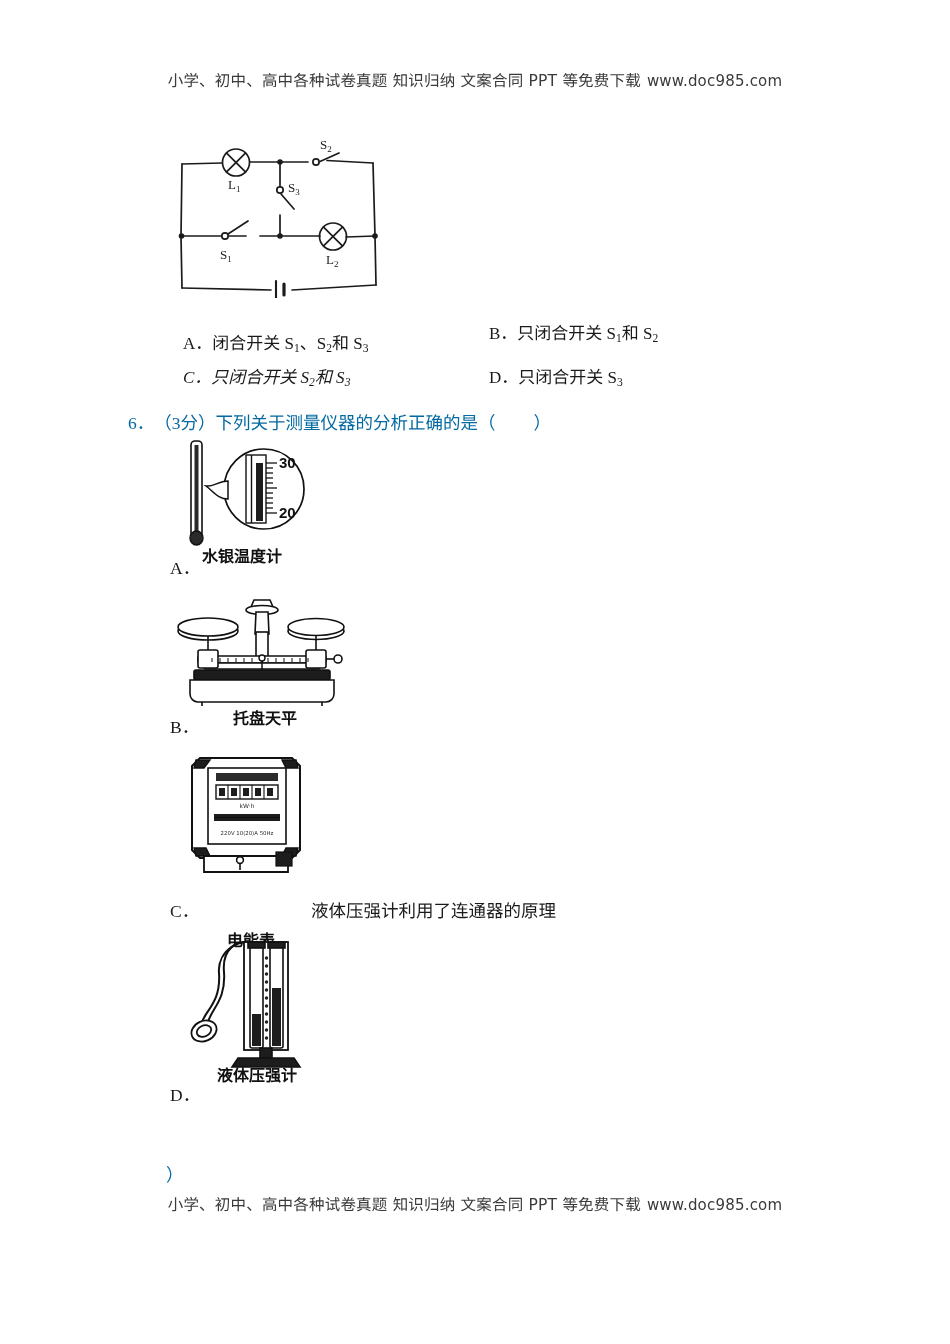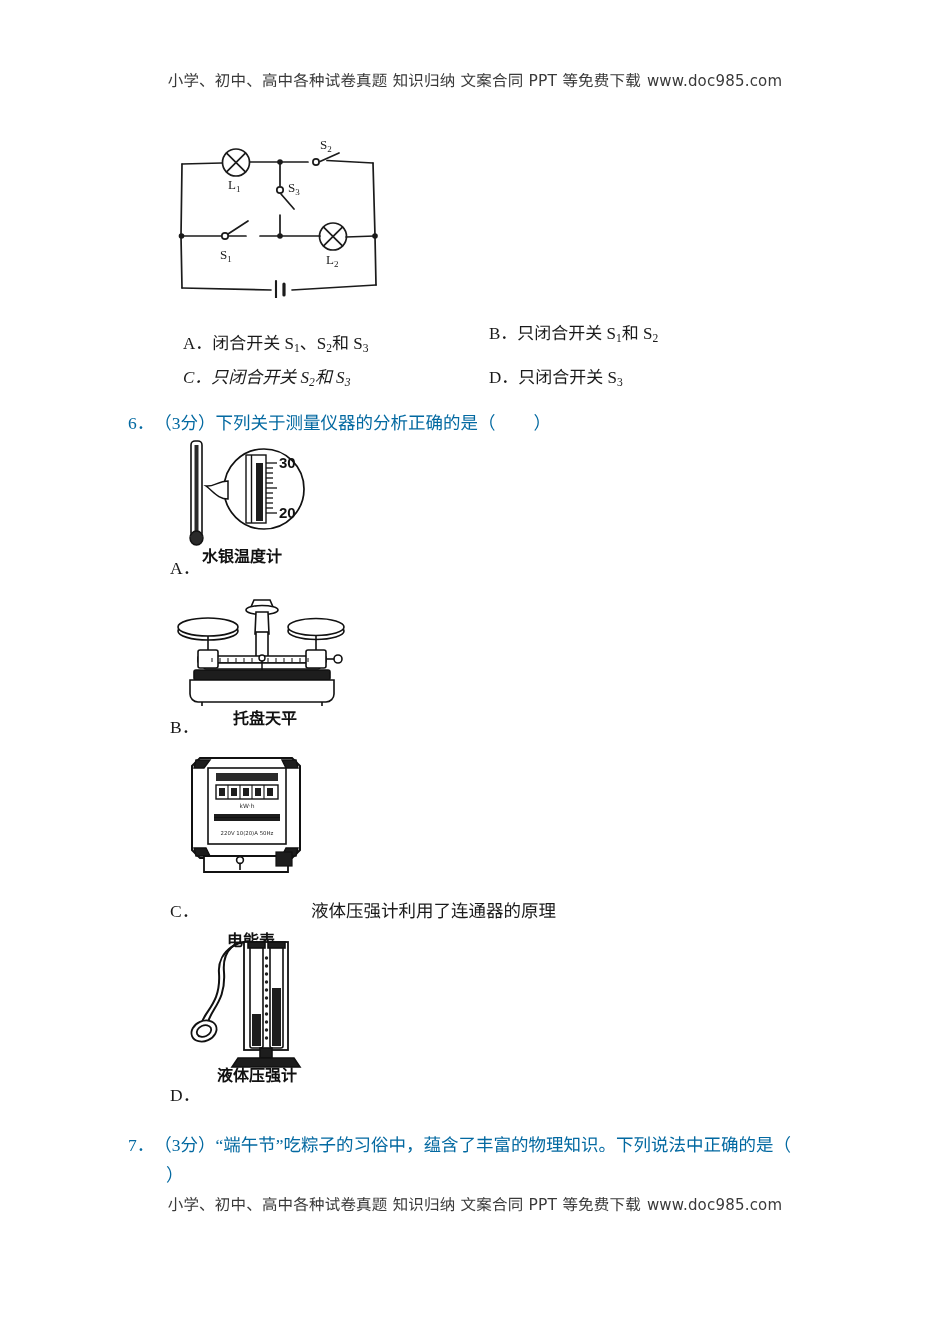--- a/index.html
+++ b/index.html
@@ -400,23 +400,20 @@
 
       <g stroke="#111" fill="#1d1d1d" stroke-width="1.6">
         <rect x="74" y="120" width="12" height="10"></rect>
         <path d="M52 130 h56 l6 9 h-68 z"></path>
       </g>
     </svg>
   </div>
   <div class="figcap" style="left:192px; top:1062px; width:130px;">液体压强计</div>
   <div class="optletter" style="left:170px; top:1081px;">D．</div>
 
-  <div class="qline" style="left:128px; top:1122px;">
-    <span class="qnum">7．</span><span>（3分）</span><span>“端午节”吃粽子的习俗中，蕴含了丰富的物理知识。下列说法中正确的是（</span>
-  </div>
   <div class="qline" style="left:166px; top:1152px;">
     <span>）</span>
   </div>
 
   <div class="runfoot">
     <span class="cn">小学、初中、高中各种试卷真题 知识归纳 文案合同 PPT 等免费下载</span><span class="url">www.doc985.com</span>
   </div>
 
 </div>
 

